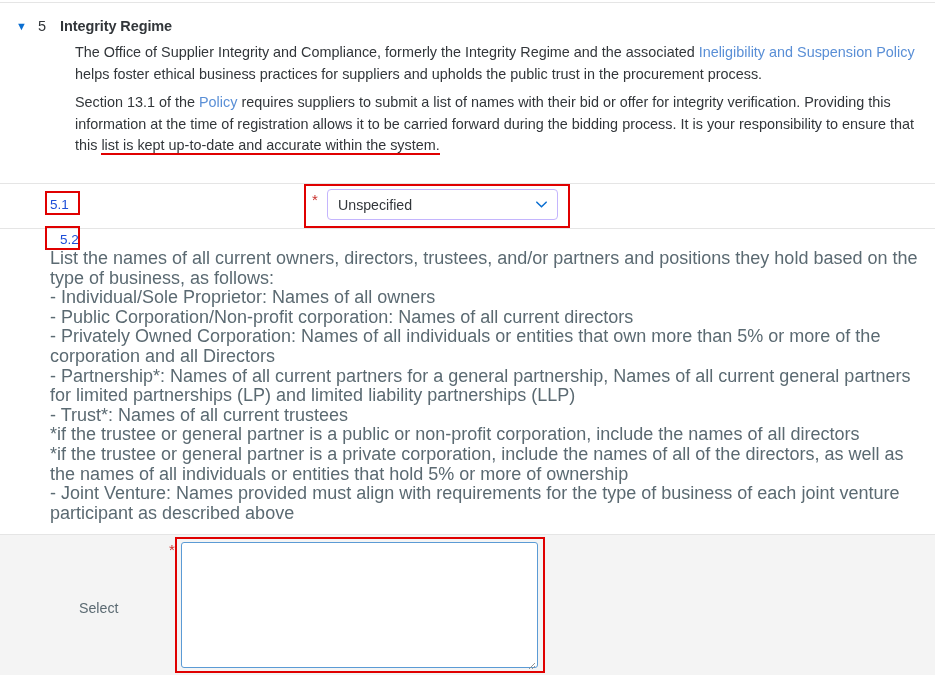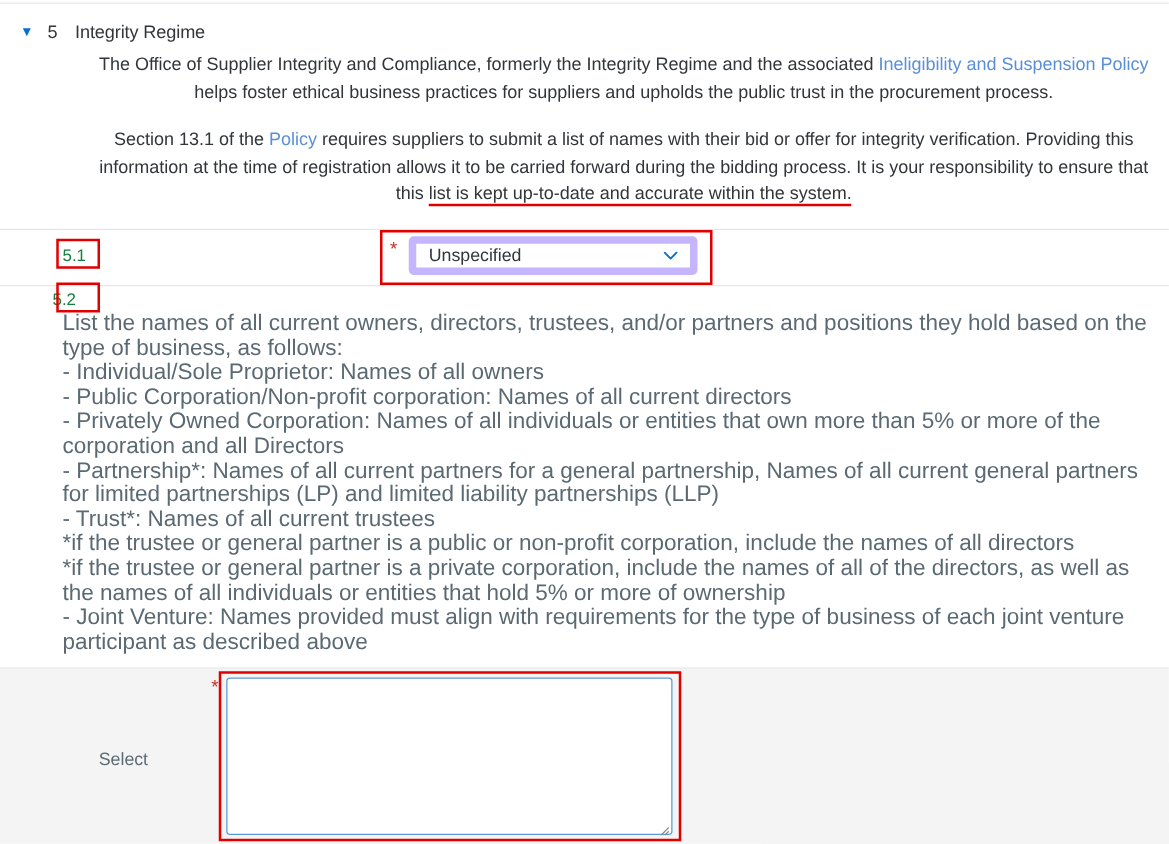--- a/index.html
+++ b/index.html
@@ -46,37 +46,37 @@
     display: inline-block;
   }
   .sec-num {
     font-size: 14.5px;
     color: #32363a;
     font-weight: 400;
     margin-right: 14px;
   }
   .sec-title {
     font-size: 14.5px;
-    font-weight: normal;
+    font-weight: bold;
     color: #32363a;
     letter-spacing: -0.1px;
   }
 
   
   .intro {
     position: absolute;
     left: 75px;
     top: 42px;
     width: 848px;
     font-size: 14.4px;
     line-height: 21.5px;
     color: #32363a;
   }
-  .intro p { margin: 0; text-align: center; }
-  .intro p.second { margin-top: 17px; }
+  .intro p { margin: 0; }
+  .intro p.second { margin-top: 7px; }
   .lnk {
     color: #5a8fd6;
     text-decoration: none;
   }
   .underline-annot {
     border-bottom: 2px solid #e00000;
     padding-bottom: 0px;
   }
 
   
@@ -86,61 +86,61 @@
     width: 935px;
     height: 1px;
     background: #e5e5e5;
   }
   .d1 { top: 183px; }
   .d2 { top: 228px; }
   .d3 { top: 534px; }
   .q-num {
     position: absolute;
     font-size: 13.5px;
-    color: #15803d;
+    color: #1d4ed8;
   }
   .q-num-51 { left: 50px; top: 197px; }
   .q-label-51 {
     position: absolute;
     left: 86px; top: 197px;
     font-size: 14.2px;
     color: #45525a;
   }
   .req-star {
     position: absolute;
     color: #c9302c;
     font-size: 15px;
     line-height: 1;
   }
   .star-51 { left: 312px; top: 192px; }
 
   .select-box {
     position: absolute;
     left: 327px; top: 189px;
     width: 231px; height: 31px;
-    border: 6px solid #c4b5fd;
+    border: 1px solid #c4b5fd;
     border-radius: 4px;
     background: #ffffff;
     box-sizing: border-box;
     display: flex;
     align-items: center;
     padding: 0 8px 0 10px;
   }
   .select-value {
     flex: 1;
     font-size: 14.2px;
     color: #32363a;
   }
   .chev {
     width: 15px; height: 15px;
     display: block;
   }
 
   
-  .q-num-52 { left: 42px; top: 232px; text-align: right; }
+  .q-num-52 { left: 60px; top: 232px; text-align: right; }
 
   .list-block {
     position: absolute;
     left: 50px;
     top: 249px;
     width: 872px;
     font-size: 18px;
     line-height: 19.6px;
     color: #5b6a72;
     white-space: pre-wrap;

